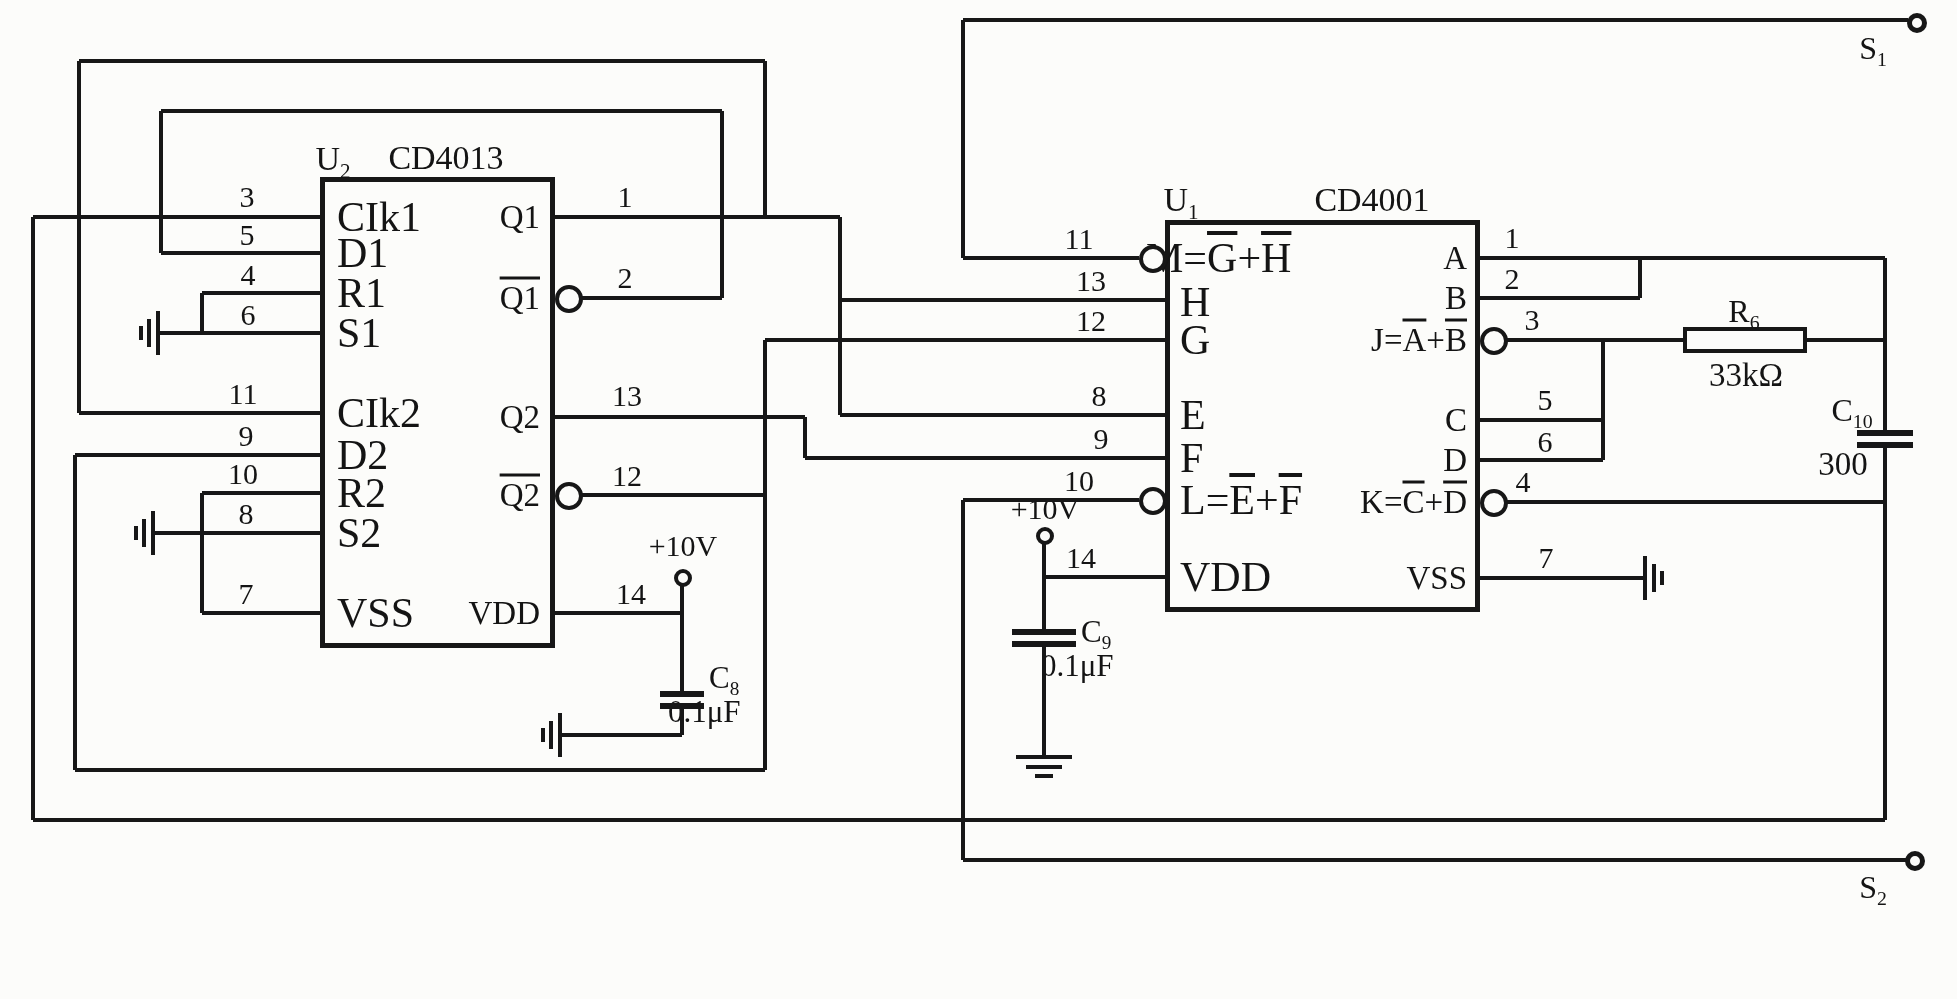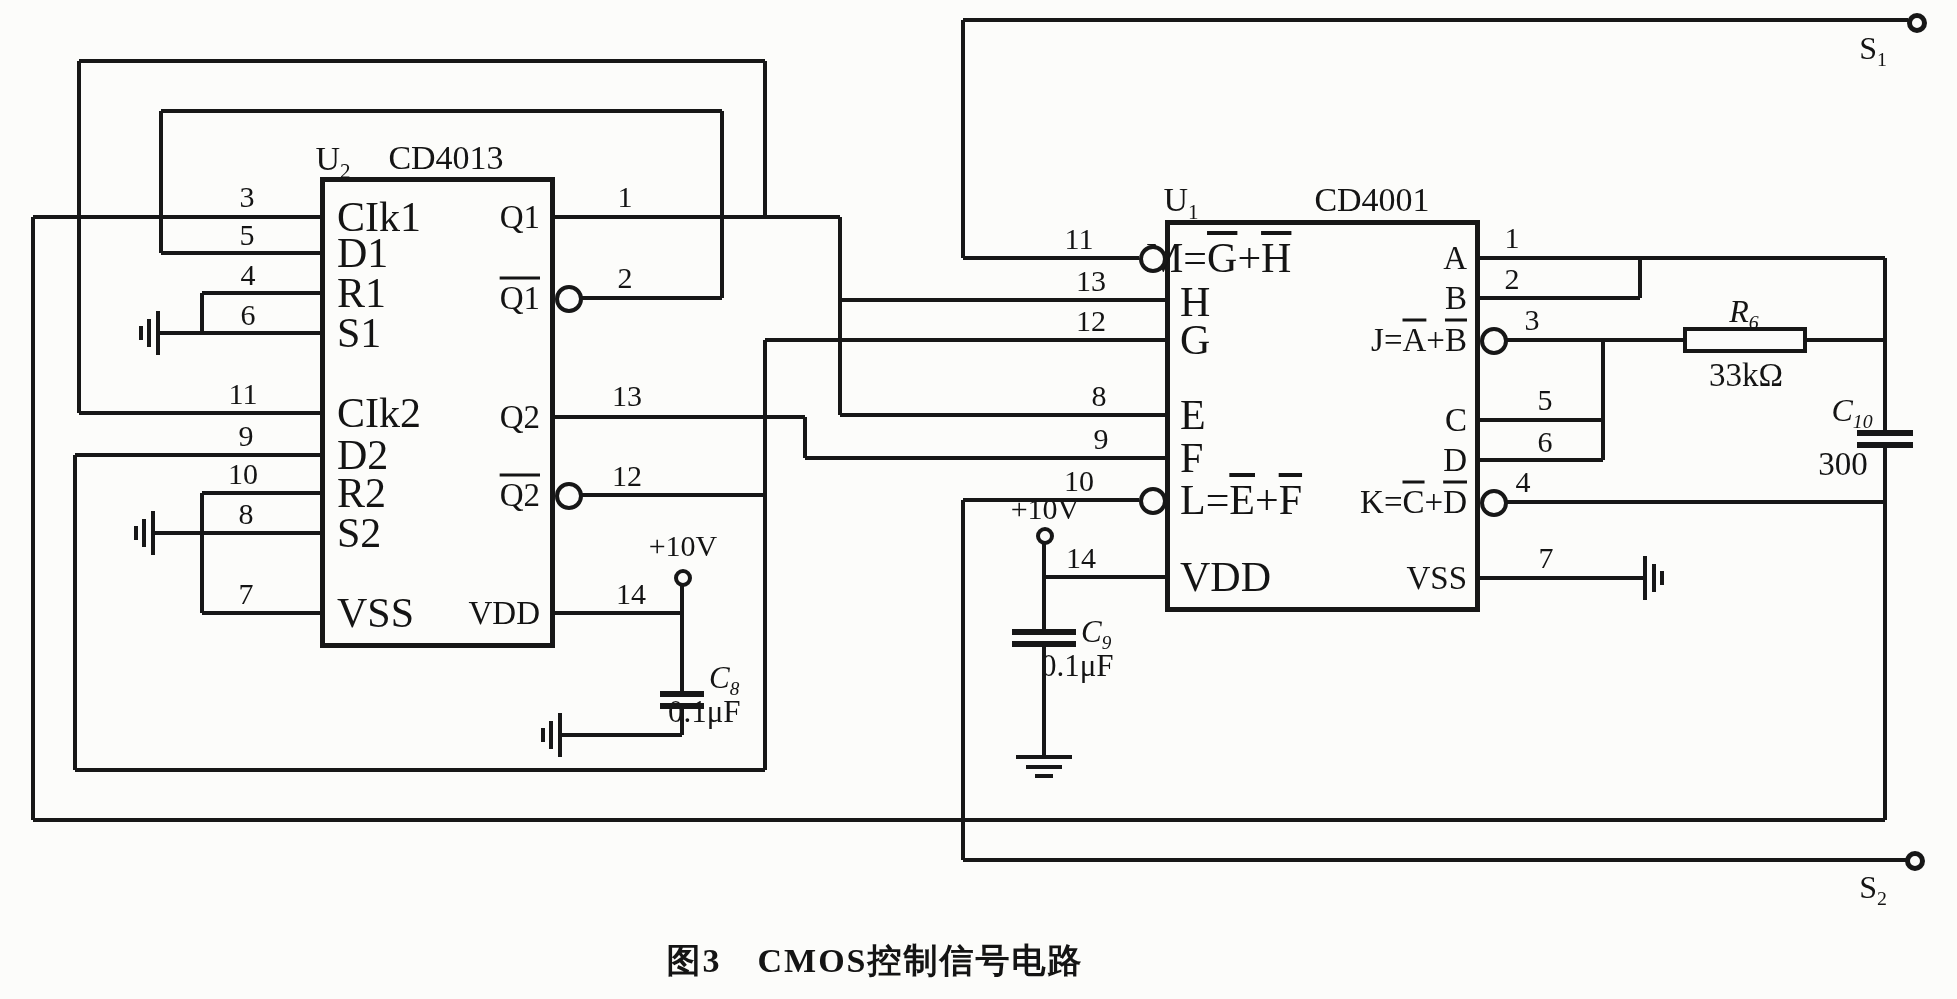--- a/index.html
+++ b/index.html
@@ -8,21 +8,21 @@
   .w{position:absolute;background:#171717;}
   .rect{position:absolute;background:#171717;}
   .chip{position:absolute;border:5px solid #171717;background:#fcfcfa;}
   .res{position:absolute;border:4px solid #171717;background:#fcfcfa;}
   .circ{position:absolute;border-radius:50%;background:#fcfcfa;border:4px solid #171717;}
   .t{position:absolute;transform:translate(-50%,-50%);white-space:nowrap;font-size:31px;line-height:1;}
   .tl{position:absolute;transform:translate(0,-50%);white-space:nowrap;font-size:42px;line-height:1;}
   .tr{position:absolute;transform:translate(-100%,-50%);white-space:nowrap;font-size:33px;line-height:1;}
   .num{font-size:30px;}
   .title{font-size:34px;}
-  .des{font-style:italic;}
+  .des{}
   .cap{font-size:34px;font-weight:bold;letter-spacing:2px;}
   .ol{text-decoration:overline;}
   sub{font-size:0.62em;line-height:0;}
 </style>
 </head>
 <body>
 
 <div id="schematic">
 
   <div class="chip" style="left:320px;top:177px;width:225px;height:461px;"></div>
@@ -105,21 +105,20 @@
   <div class="tl" style="left:668px;top:711px;font-size:31px;">0.1μF</div>
   <div class="tl des" style="left:1081px;top:631px;font-size:31px;">C<sub>9</sub></div>
   <div class="tl" style="left:1041px;top:665px;font-size:31px;">0.1μF</div>
   <div class="t des" style="left:1744px;top:311px;font-size:32px;">R<sub>6</sub></div>
   <div class="t" style="left:1746px;top:375px;font-size:33px;">33kΩ</div>
   <div class="t des" style="left:1852px;top:410px;font-size:32px;">C<sub>10</sub></div>
   <div class="t" style="left:1843px;top:464px;font-size:33px;">300</div>
   <div class="t" style="left:1873px;top:48px;font-size:32px;">S<sub>1</sub></div>
   <div class="t" style="left:1873px;top:887px;font-size:32px;">S<sub>2</sub></div>
 
-  <div class="t cap" style="left:875px;top:961px;">图3　CMOS控制信号电路</div>
 
 <div class="w" style="left: 33px; top: 215px; width: 287px; height: 4px;"></div>
     <div class="w" style="left: 79px; top: 59px; width: 686px; height: 4px;"></div>
     <div class="w" style="left: 161px; top: 109px; width: 561px; height: 4px;"></div>
     <div class="w" style="left: 161px; top: 251px; width: 159px; height: 4px;"></div>
     <div class="w" style="left: 202px; top: 291px; width: 118px; height: 4px;"></div>
     <div class="w" style="left: 160px; top: 331px; width: 160px; height: 4px;"></div>
     <div class="w" style="left: 79px; top: 411px; width: 241px; height: 4px;"></div>
     <div class="w" style="left: 75px; top: 453px; width: 245px; height: 4px;"></div>
     <div class="w" style="left: 202px; top: 491px; width: 118px; height: 4px;"></div>

